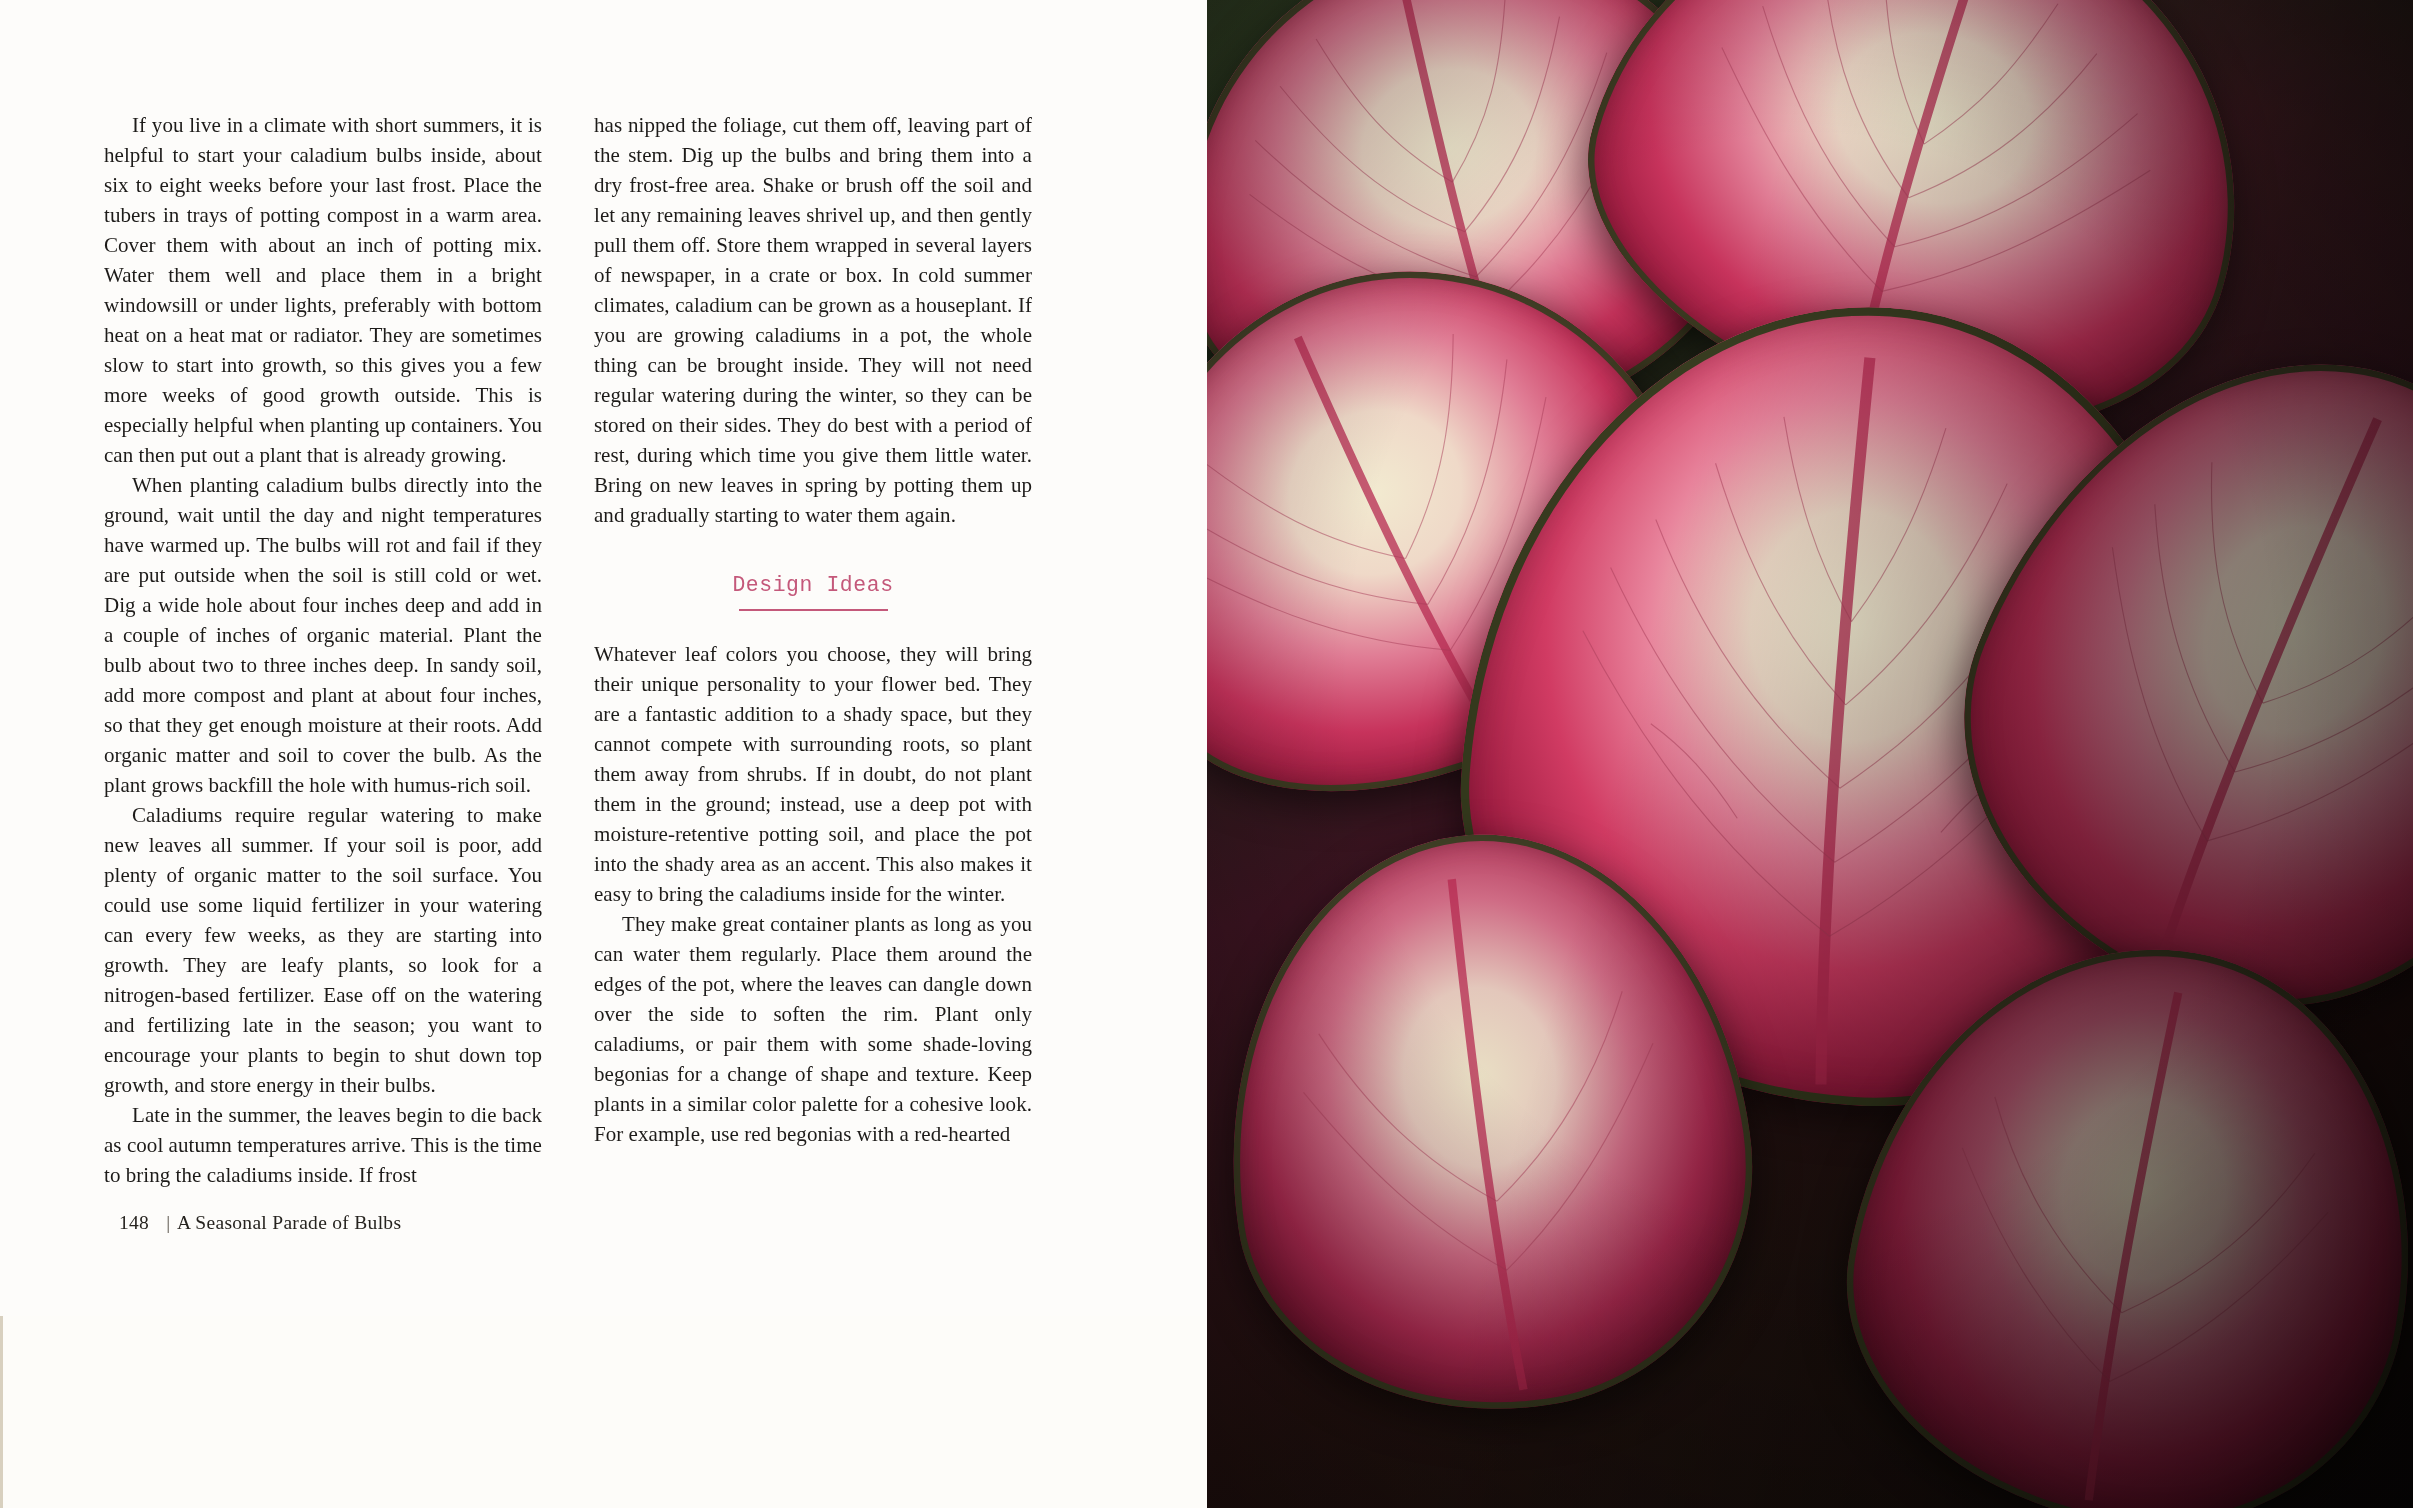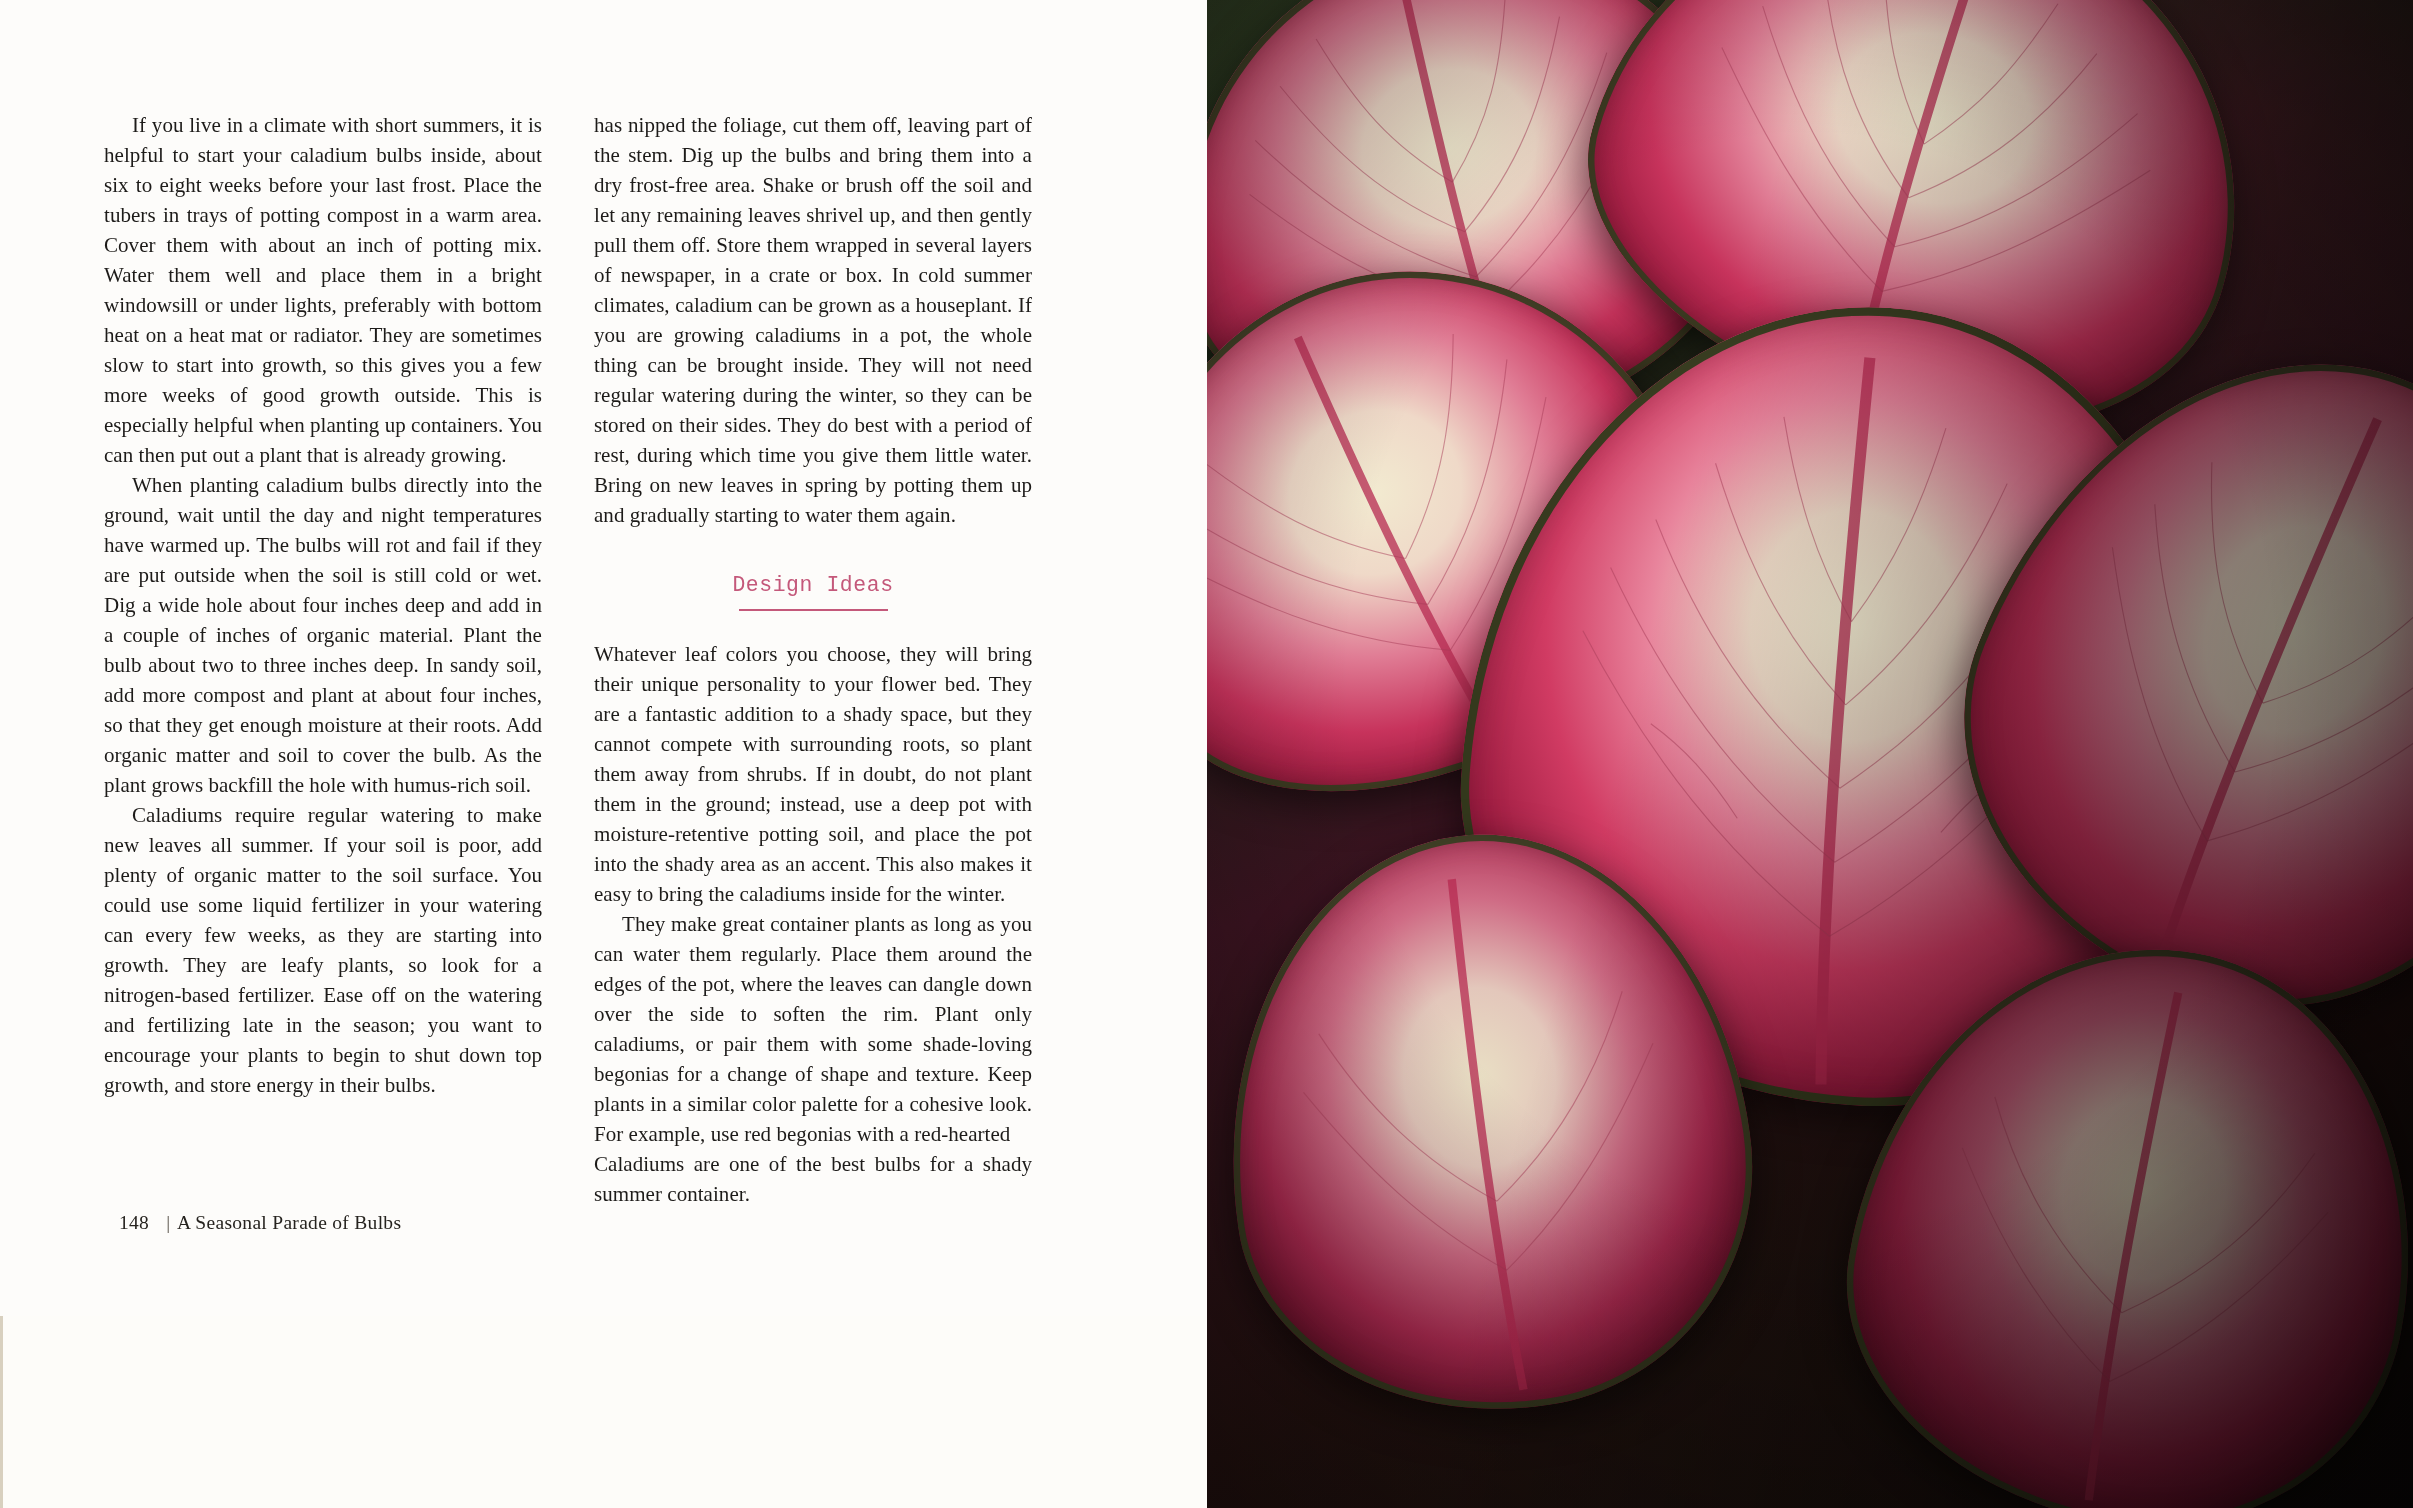--- a/index.html
+++ b/index.html
@@ -165,34 +165,34 @@
   <div class="page-edge-top"></div>
   <div class="page-edge-left"></div>
 
   <div class="text-page">
     <div class="columns">
 
       <div class="col">
         <p class="indent">If you live in a climate with short summers, it is helpful to start your caladium bulbs inside, about six to eight weeks before your last frost. Place the tubers in trays of potting compost in a warm area. Cover them with about an inch of potting mix. Water them well and place them in a bright windowsill or under lights, preferably with bottom heat on a heat mat or radiator. They are sometimes slow to start into growth, so this gives you a few more weeks of good growth outside. This is especially helpful when planting up containers. You can then put out a plant that is already growing.</p>
         <p class="indent">When planting caladium bulbs directly into the ground, wait until the day and night temperatures have warmed up. The bulbs will rot and fail if they are put outside when the soil is still cold or wet. Dig a wide hole about four inches deep and add in a couple of inches of organic material. Plant the bulb about two to three inches deep. In sandy soil, add more compost and plant at about four inches, so that they get enough moisture at their roots. Add organic matter and soil to cover the bulb. As the plant grows backfill the hole with humus-rich soil.</p>
         <p class="indent">Caladiums require regular watering to make new leaves all summer. If your soil is poor, add plenty of organic matter to the soil surface. You could use some liquid fertilizer in your watering can every few weeks, as they are starting into growth. They are leafy plants, so look for a nitrogen-based fertilizer. Ease off on the watering and fertilizing late in the season; you want to encourage your plants to begin to shut down top growth, and store energy in their bulbs.</p>
+        <p class="indent">Late in the summer, the leaves begin to die back as cool autumn temperatures arrive. This is the time to bring the caladiums inside. If frost</p>
       </div>
 
       <div class="col">
         <p>has nipped the foliage, cut them off, leaving part of the stem. Dig up the bulbs and bring them into a dry frost-free area. Shake or brush off the soil and let any remaining leaves shrivel up, and then gently pull them off. Store them wrapped in several layers of newspaper, in a crate or box. In cold summer climates, caladium can be grown as a houseplant. If you are growing caladiums in a pot, the whole thing can be brought inside. They will not need regular watering during the winter, so they can be stored on their sides. They do best with a period of rest, during which time you give them little water. Bring on new leaves in spring by potting them up and gradually starting to water them again.</p>
 
         <div class="section-head">
           <span class="title">Design Ideas</span>
         </div>
         <div class="section-rule"></div>
 
         <p>Whatever leaf colors you choose, they will bring their unique personality to your flower bed. They are a fantastic addition to a shady space, but they cannot compete with surrounding roots, so plant them away from shrubs. If in doubt, do not plant them in the ground; instead, use a deep pot with moisture-retentive potting soil, and place the pot into the shady area as an accent. This also makes it easy to bring the caladiums inside for the winter.</p>
         <p class="indent">They make great container plants as long as you can water them regularly. Place them around the edges of the pot, where the leaves can dangle down over the side to soften the rim. Plant only caladiums, or pair them with some shade-loving begonias for a change of shape and texture. Keep plants in a similar color palette for a cohesive look. For example, use red begonias with a red-hearted</p>
 
-        <p class="caption">Caladiums are one of the best bulbs for a shady summer container.</p>
       </div>
 
     </div>
 
     <div class="folio">
       <span class="num">148</span><span class="bar">|</span><span class="title">A Seasonal Parade of Bulbs</span>
     </div>
   </div>
 
   <div class="photo-page">

